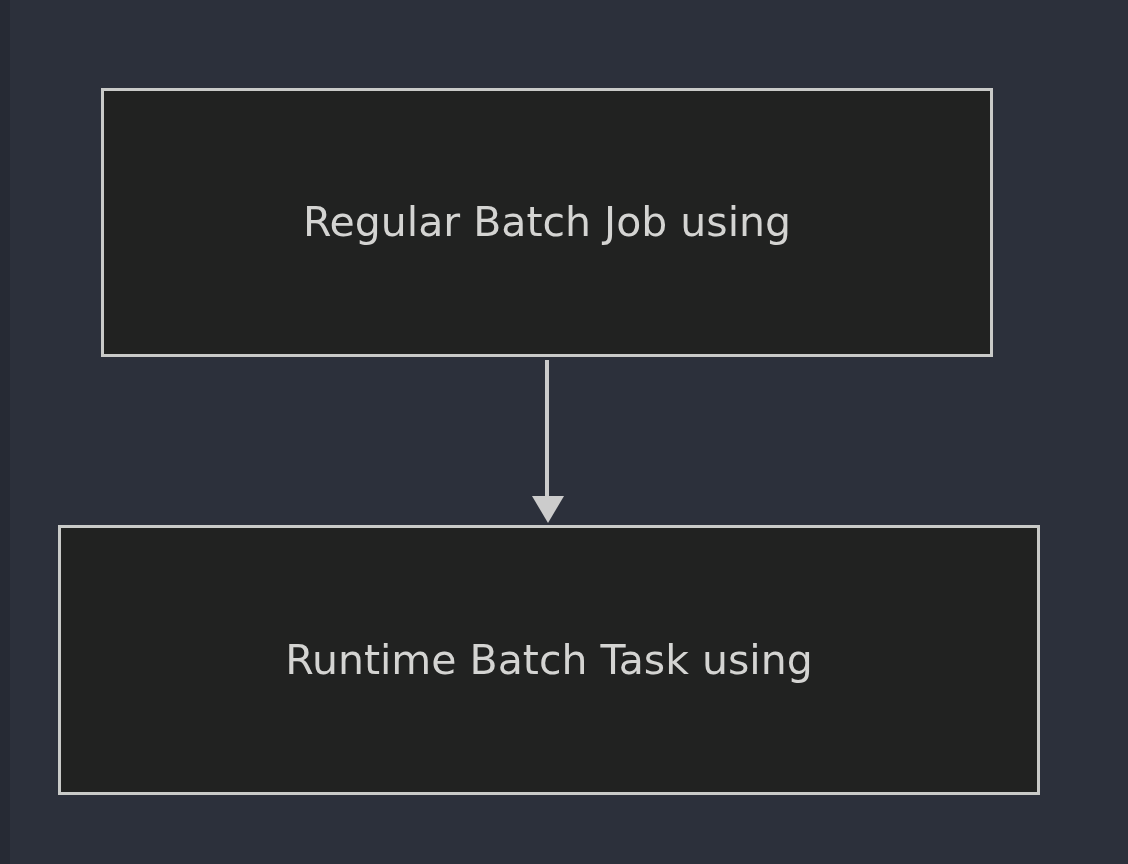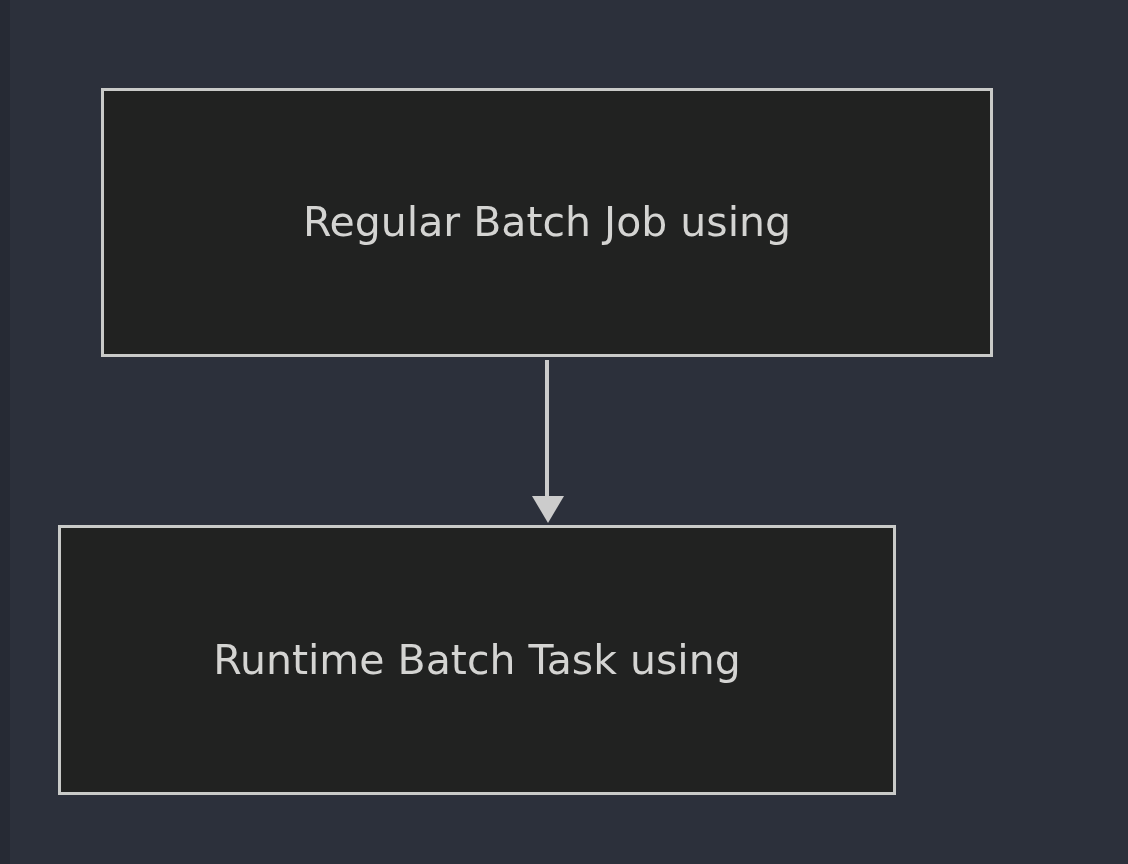--- a/index.html
+++ b/index.html
@@ -31,21 +31,21 @@
     align-items: center;
     justify-content: center;
     text-align: center;
   }
   .node-top {
     left: 101px; top: 88px;
     width: 892px; height: 269px;
   }
   .node-bottom {
     left: 58px; top: 525px;
-    width: 838px; height: 270px;
+    width: 982px; height: 270px;
   }
   .node-line {
     color: var(--node-text, #d4d4d2);
     font-size: 41px;
     line-height: 73px;
     white-space: nowrap;
   }
   .connector-line {
     position: absolute;
     left: 545px; top: 360px;

